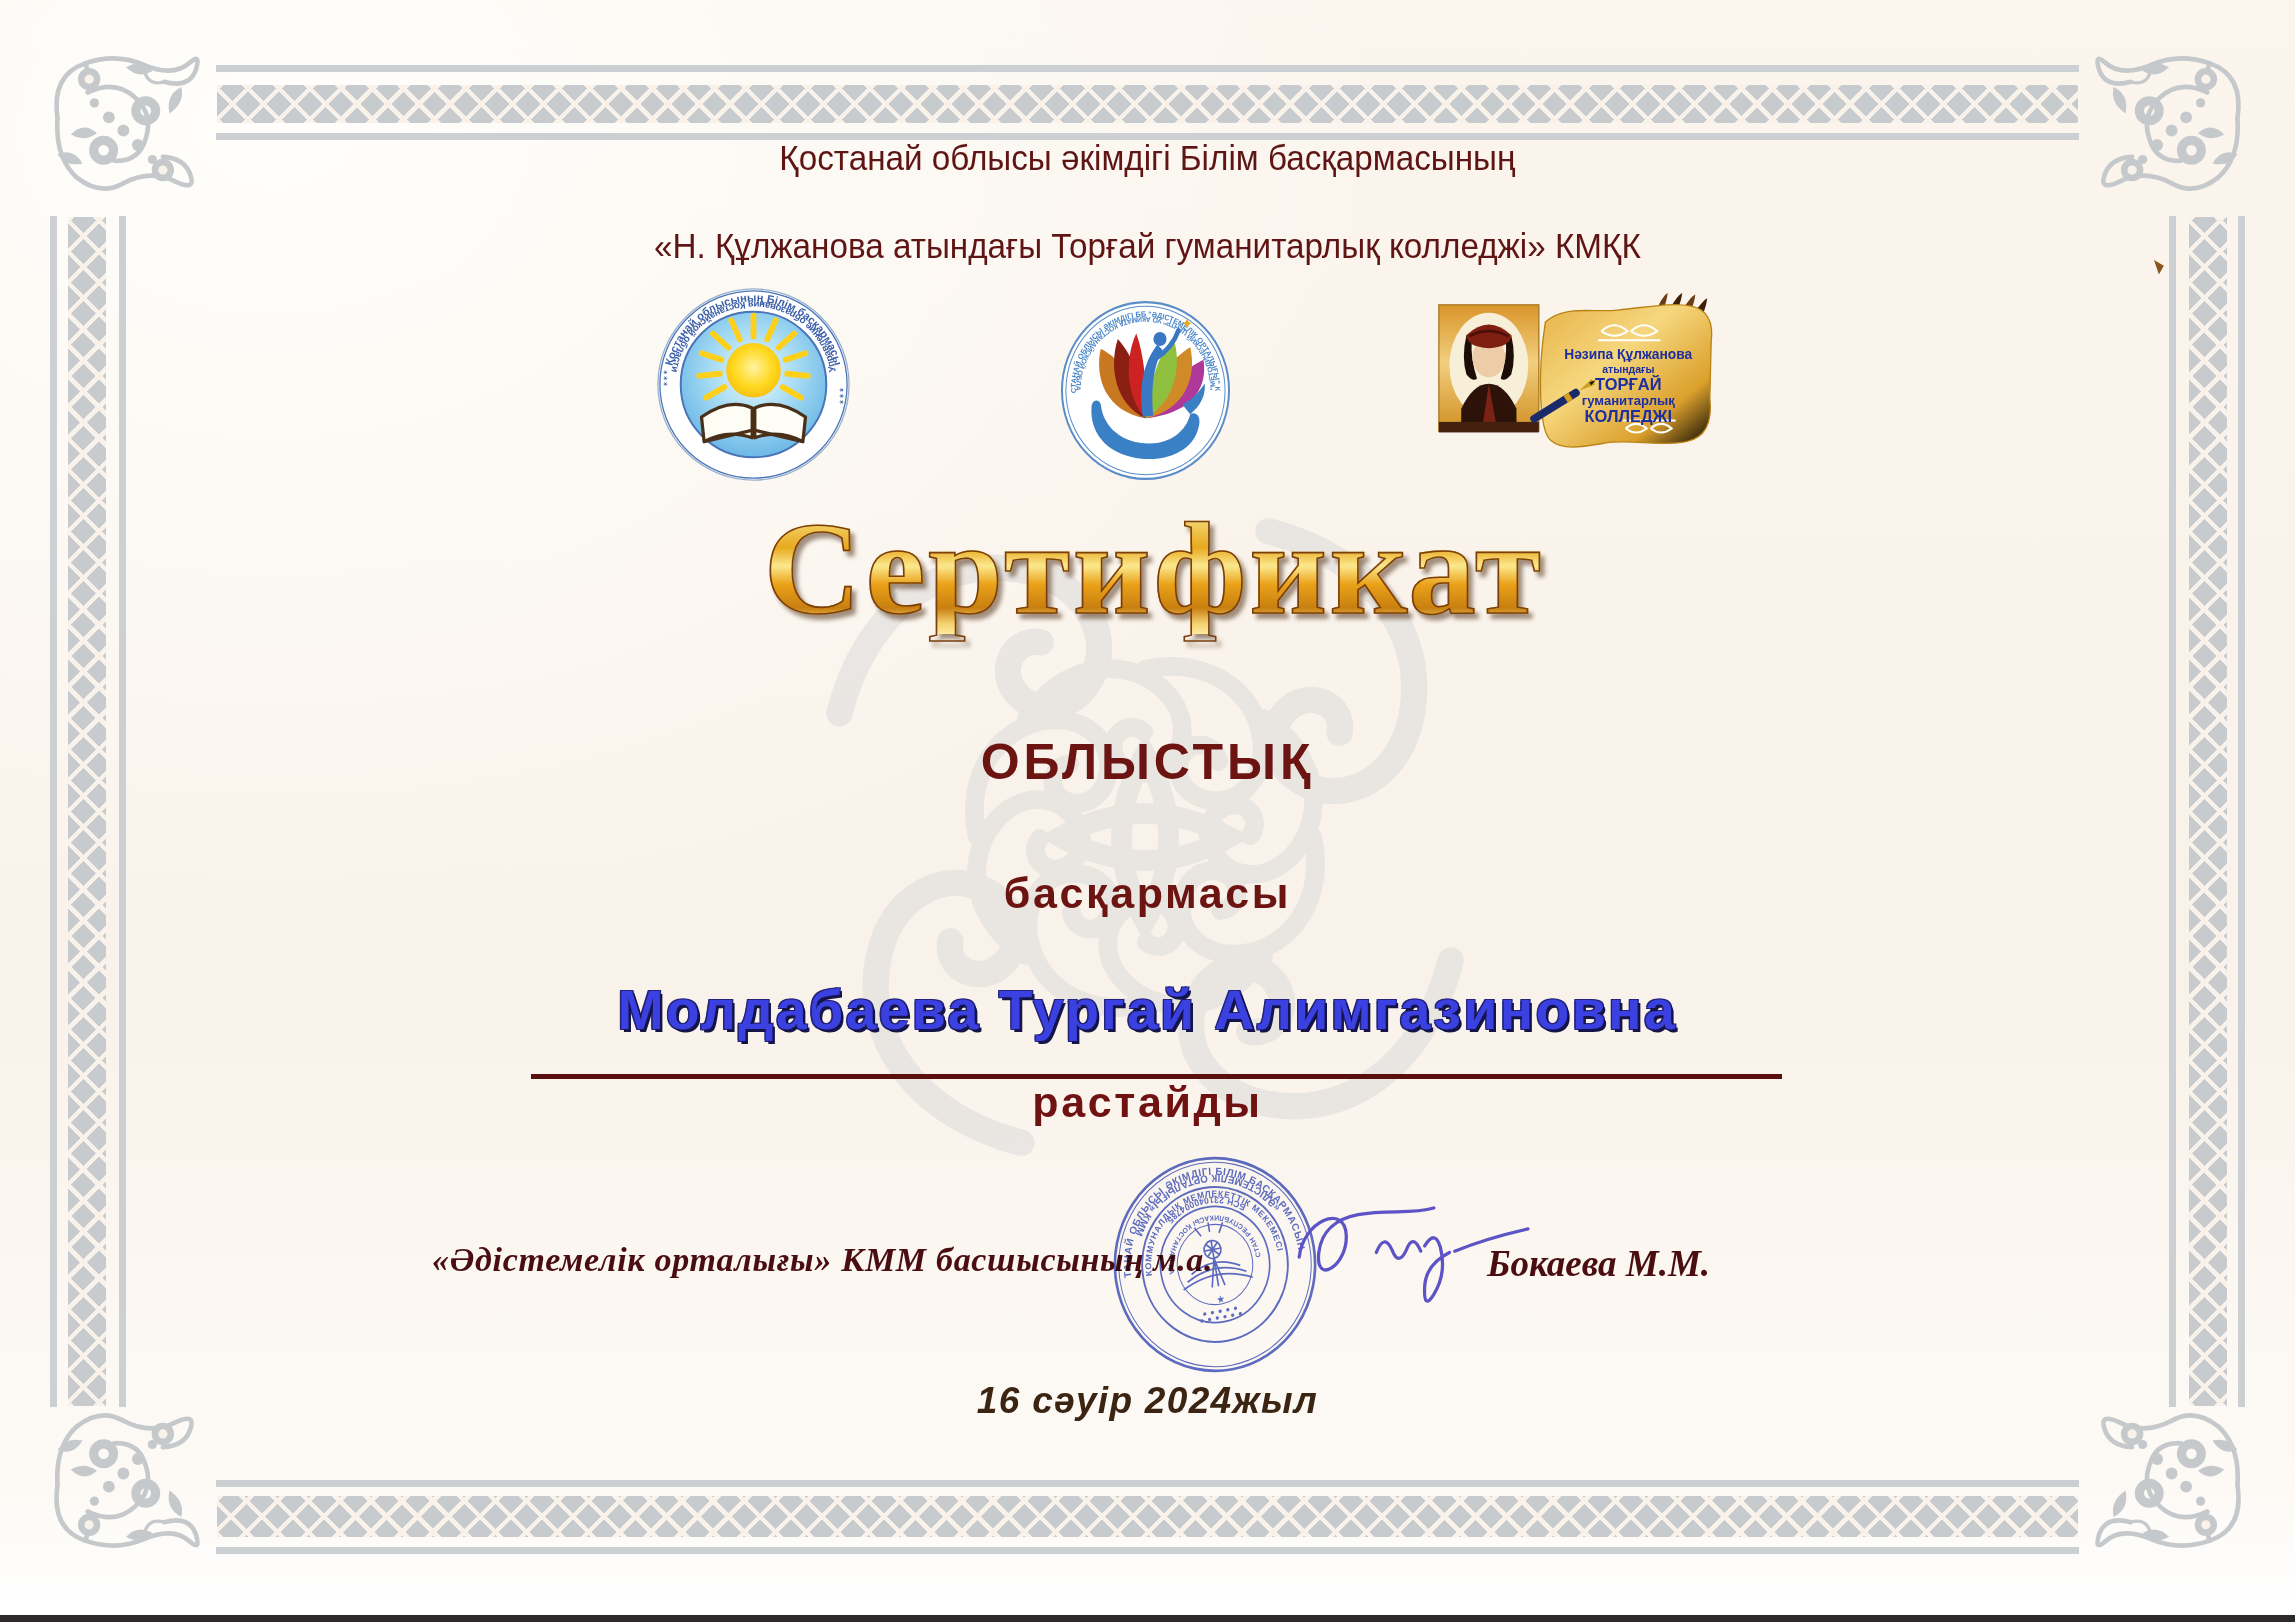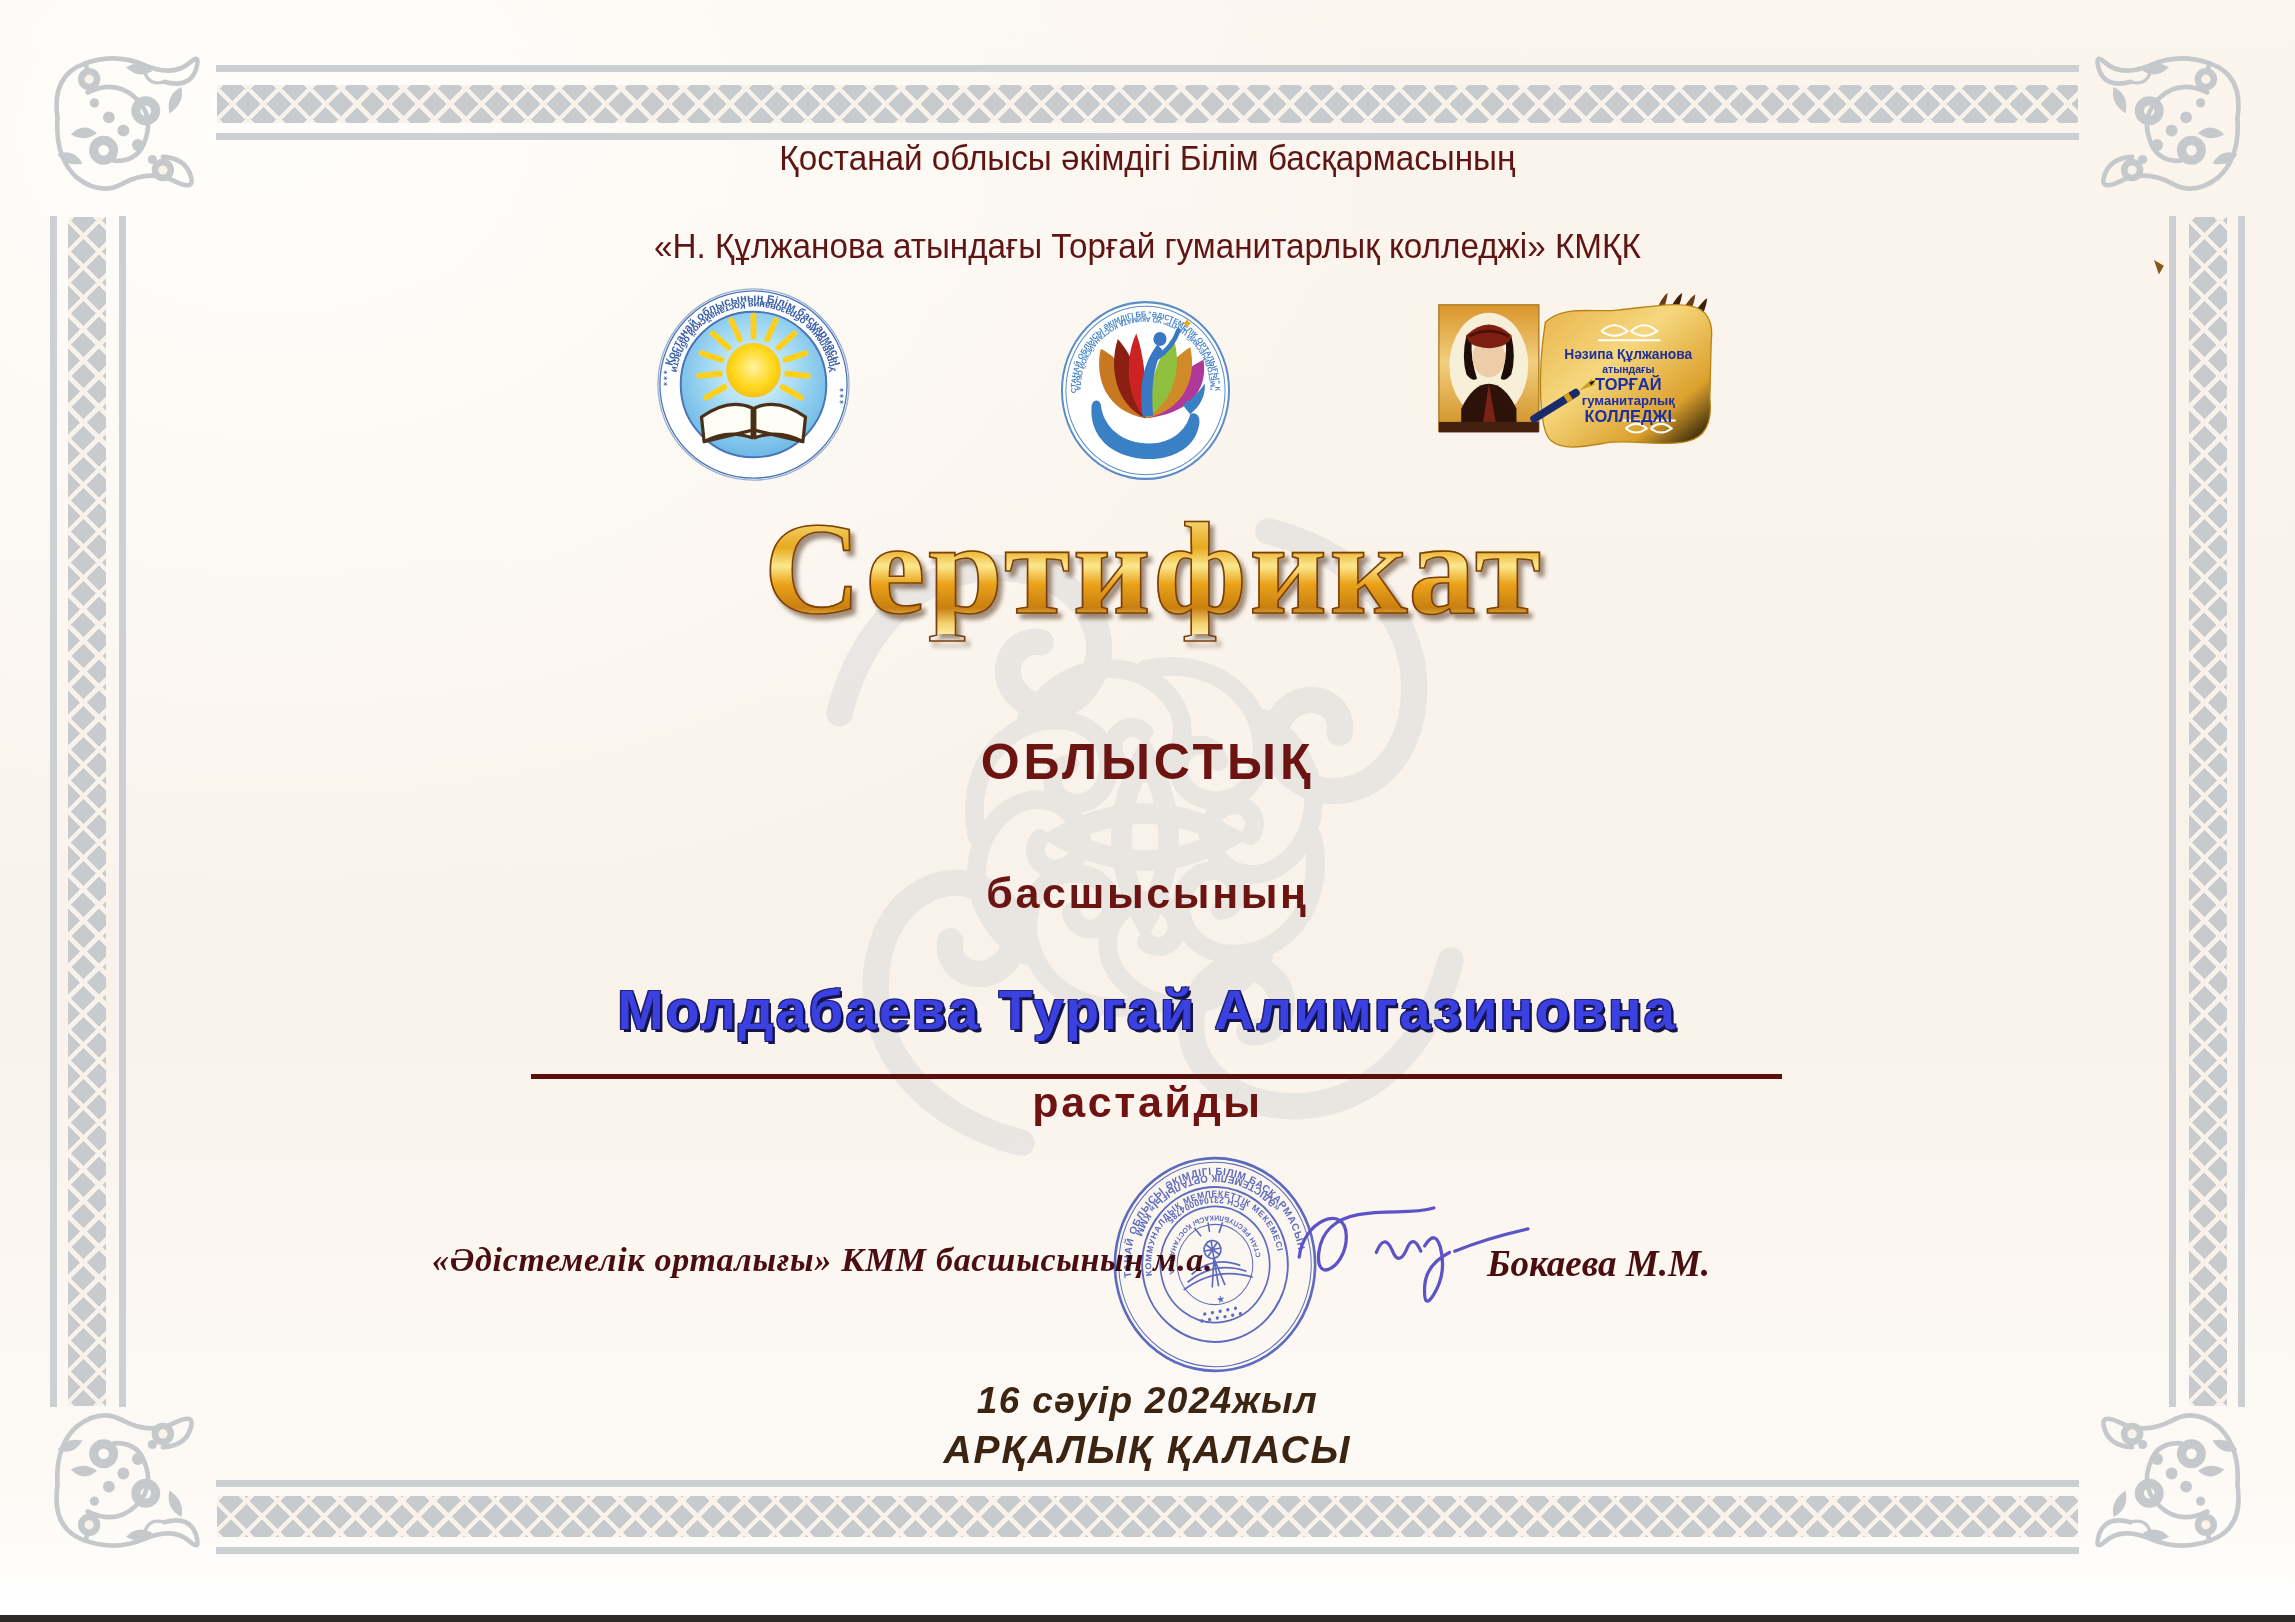--- a/index.html
+++ b/index.html
@@ -305,21 +305,21 @@
       <polygon points="100,3 110,6 100,9" fill="#2a1a08"></polygon>
     </g>
   </svg>
 
   <div class="row title-row">
     <span class="title-text">Сертификат</span>
   </div>
 
 
   <div class="row event" style="top:737px;">ОБЛЫСТЫҚ</div>
-  <div class="row part" style="top:872px;">басшысының</div>
+  <div class="row part" style="top:872px;">басқармасы</div>
 
   <div class="row name" style="top:983px;">Молдабаева Тургай Алимгазиновна</div>
   <div class="underline"></div>
   <div class="row confirm" style="top:1081px;">растайды</div>
 
   <div class="sig-label">«Әдістемелік орталығы» КММ басшысының м.а.</div>
 
   <svg class="abs" viewBox="0 0 320 320" preserveAspectRatio="none" style="left:1111px; top:1154px; width:208px; height:221px; opacity:.9; mix-blend-mode:multiply;">
     <g transform="rotate(-10 160 160)">
       <g fill="none" stroke="#4c5ec4">
@@ -375,18 +375,17 @@
       <path d="M60,125 C66,70 130,42 132,92 C134,138 84,170 90,118 C94,84 118,66 150,60 C196,52 232,60 266,50"></path>
       <path d="M178,118 q12,-30 24,-4 q10,26 22,0 q10,-26 22,2"></path>
       <path d="M252,108 q16,-26 24,2 q10,40 -10,72 q-16,26 -14,-12 q2,-34 38,-52"></path>
       <path d="M298,116 q50,-20 112,-34"></path>
     </g>
   </svg>
 
   <div class="signer">Бокаева М.М.</div>
 
   <div class="row date-line" style="top:1382px;">16 сәуір 2024жыл</div>
-  <div class="row city-line" style="top:1430px;">АРҚАЛЫҚ ҚАЛАСЫ</div>
 
   <div class="bottom-fade"></div>
   <div class="bottom-edge"></div>
 </div>
 
 
 </body></html>

